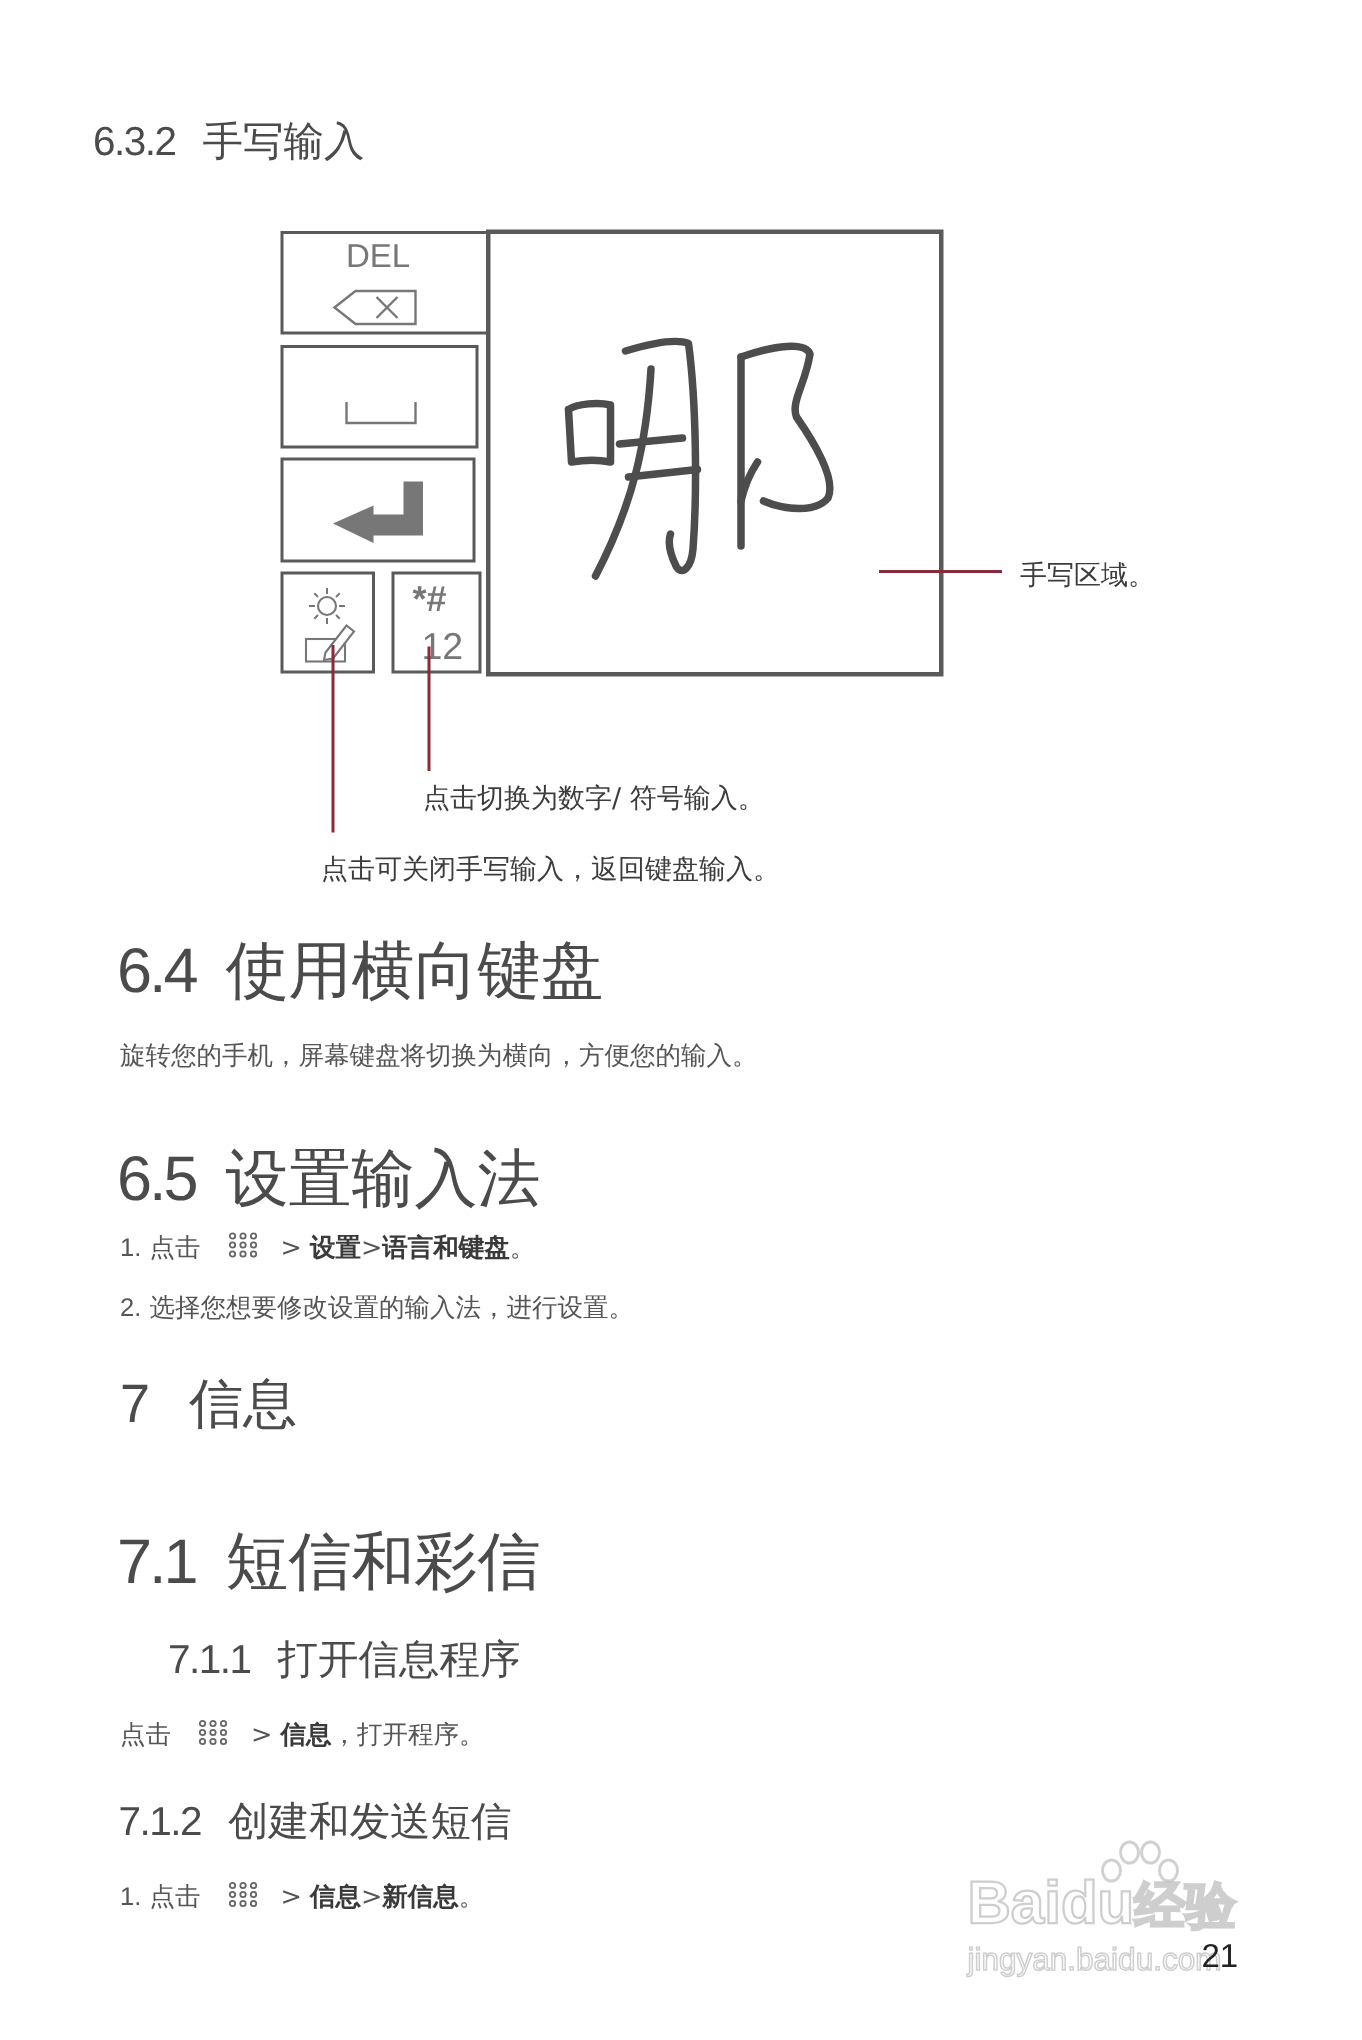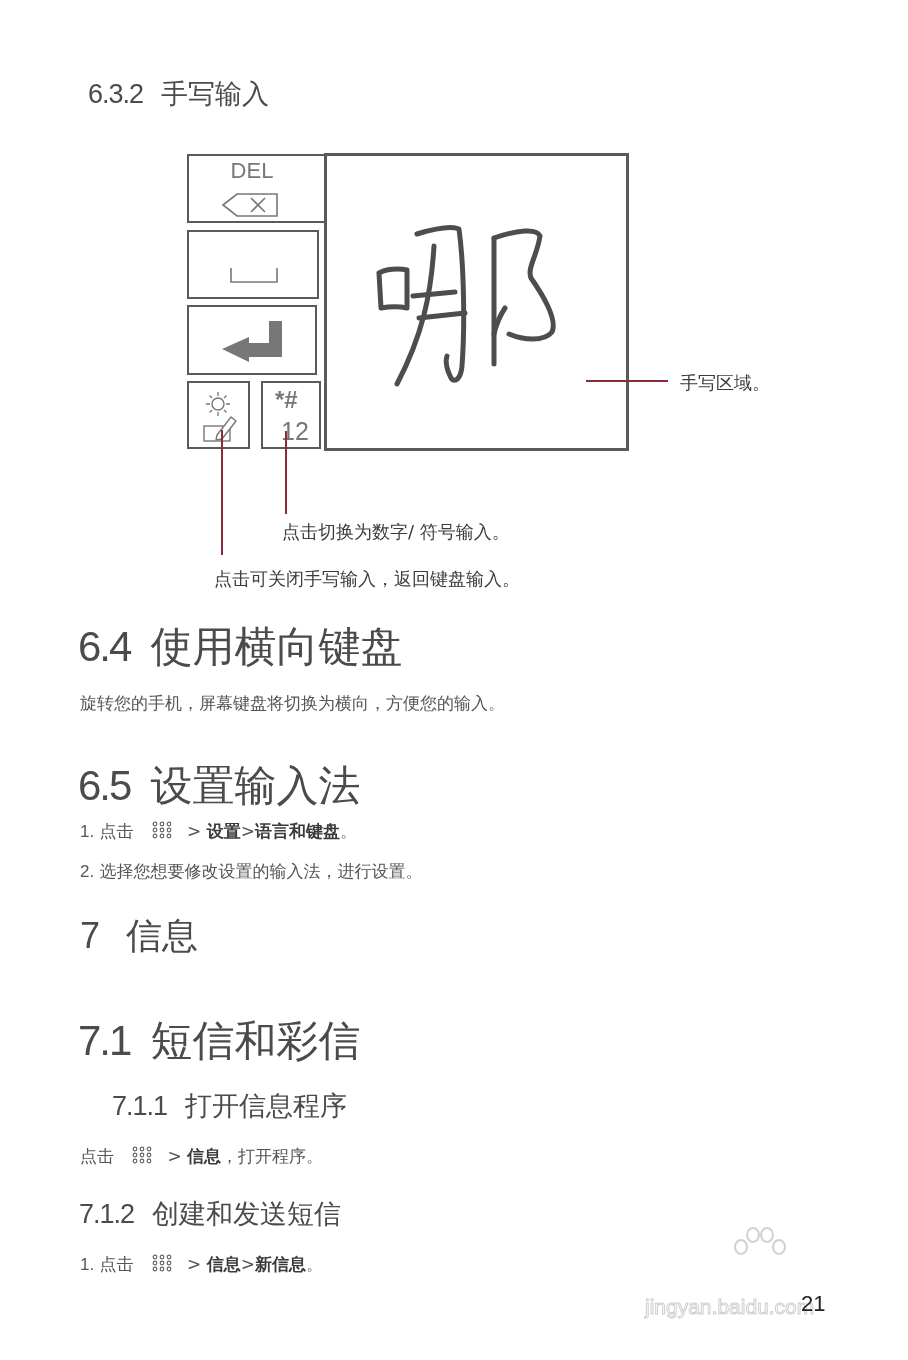--- a/index.html
+++ b/index.html
@@ -17,21 +17,21 @@
   .body-text .num { font-family: "Liberation Sans", sans-serif; }
   .caption { font-size: 18px; color: #3c3c3c; white-space: nowrap; }
   .key { position: absolute; border: 2px solid #5a5a5a; box-sizing: border-box; background: #fff; }
   .leader { position: absolute; background: #8a2b3a; }
   .grid-icon { display: inline-block; width: 22px; height: 20px; vertical-align: -3px; margin: 0 14px 0 12px; }
   .watermark { position: absolute; color: rgba(200,200,200,0.55); }
 </style>
 </head>
 <body>
 
-<div class="abs h-sub" style="left:88px; top:76px;">
+<div class="abs h-sub" style="left:62px; top:76px;">
   <span class="num">6.3.2</span><span>手写输入</span>
 </div>
 
 <div class="abs" style="left:0; top:0; width:908px; height:600px;">
 
   <div class="key" style="left:187px; top:154px; width:156px; height:69px;text-decoration:underline;">
     <div class="abs" style="left:0; width:126px; top:2px; text-align:center; font-family:'Liberation Sans',sans-serif; font-size:22px; color:#777;">DEL</div>
     <svg class="abs" style="left:32px; top:36px;" width="60" height="26" viewBox="0 0 60 26">
       <path d="M2 13 L16 2 L56 2 L56 24 L16 24 Z" fill="none" stroke="#777" stroke-width="1.6"></path>
       <path d="M30 6 L44 20 M44 6 L30 20" stroke="#777" stroke-width="1.6"></path>
@@ -178,16 +178,19 @@
 
 <div class="watermark" style="left:645px; top:1225px; width:220px; height:100px;">
   <svg class="abs" style="left:78px; top:0px;" width="70" height="40" viewBox="0 0 70 40">
     <g fill="none" stroke="rgba(190,190,190,0.7)" stroke-width="2">
       <ellipse cx="18" cy="22" rx="6" ry="7"></ellipse>
         <ellipse cx="30" cy="10" rx="6" ry="7"></ellipse>
       <ellipse cx="44" cy="10" rx="6" ry="7"></ellipse>
         <ellipse cx="56" cy="22" rx="6" ry="7"></ellipse>
     </g>
   </svg>
+  <div class="abs" style="left:0; top:22px; font-family:'Liberation Sans',sans-serif; font-weight:bold; font-size:40px; color:transparent; -webkit-text-stroke:1.5px rgba(190,190,190,0.75);">
+    <span>Bai</span><span>du</span><span style="font-size:34px;">经验</span>
+  </div>
   <div class="abs" style="left:0; top:70px; font-family:'Liberation Sans',sans-serif; font-size:21px; color:transparent; -webkit-text-stroke:1px rgba(190,190,190,0.75);">jingyan.baidu.com</div>
 </div>
 
 <div class="abs" style="left:801px; top:1291px; font-family:'Liberation Sans',sans-serif; font-size:22px; color:#222;">21</div>
 
 </body></html>

